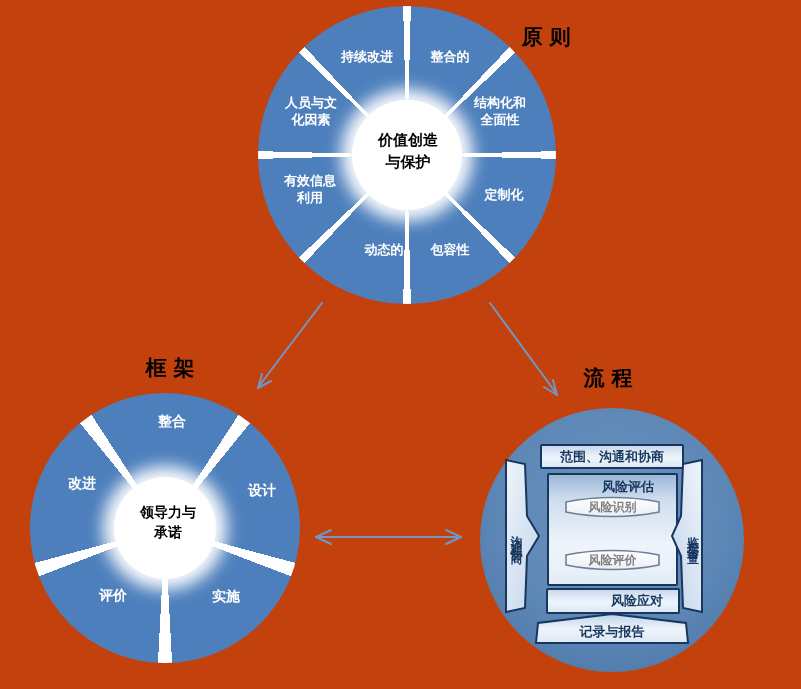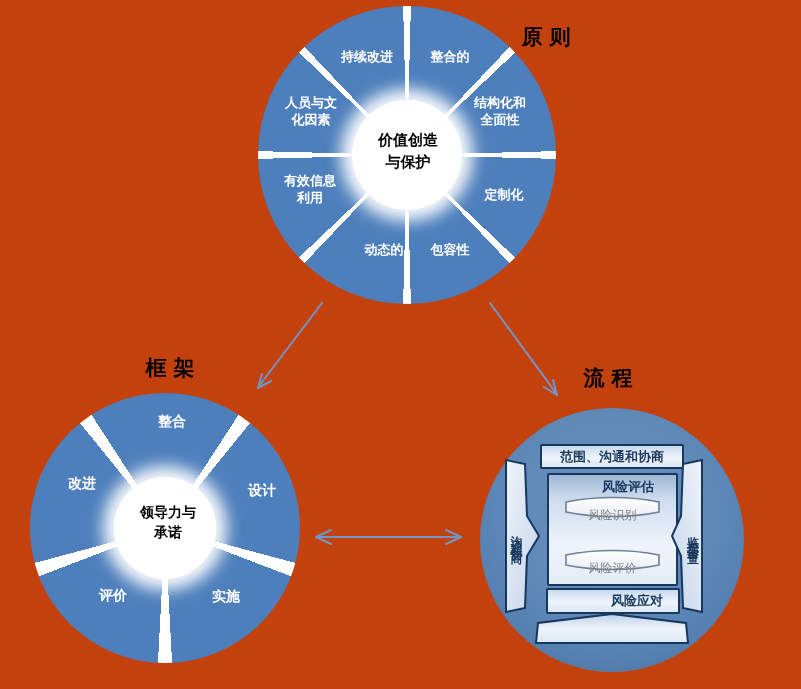--- a/index.html
+++ b/index.html
@@ -41,22 +41,22 @@
           background:linear-gradient(180deg,#c9d9ec 0%,#eef4fb 55%,#dce8f5 100%);
           box-sizing:border-box;white-space:nowrap;}
   .pc-scope{left:60px;top:36px;width:144px;height:25px;}
   .pc-treat{left:66px;top:180px;width:134px;height:26px;padding-left:48px;}
   .pc-main{position:absolute;left:67px;top:65px;width:131px;height:113px;box-sizing:border-box;
            border:2px solid #17375e;border-radius:2px;
            background:linear-gradient(180deg,#9db7d6 0%,#cdddee 22%,#eff4fb 65%,#e3edf7 100%);}
   .pc-main-title{text-align:center;font-weight:bold;color:#17375e;font-size:13px;padding-top:3px;padding-left:31px;}
   .ribbon{position:absolute;left:14px;width:99px;height:24px;}
   .ribbon svg{position:absolute;left:0;top:0;}
-  .ribbon-text{position:absolute;left:0;top:8px;width:99px;height:24px;display:flex;align-items:center;
-               justify-content:center;color:#7f7f7f;font-weight:normal;font-size:12px;white-space:nowrap;}
+  .ribbon-text{position:absolute;left:0;top:0;width:99px;height:24px;display:flex;align-items:center;
+               justify-content:center;color:#7f7f7f;font-weight:bold;font-size:12px;white-space:nowrap;}
   .rib1{top:20px;} .rib2{top:46px;} .rib3{top:73px;}
   .pent{position:absolute;}
   .rail-text{position:absolute;display:flex;align-items:center;justify-content:center;
              font-weight:bold;font-size:12px;color:#17375e;}
   .rail-text span{writing-mode:vertical-rl;letter-spacing:4px;}
   .rail-left{left:23px;top:55px;width:26px;height:146px;}
   .rail-right{left:199px;top:55px;width:27px;height:146px;}
   .banner-text{position:absolute;left:53px;top:212px;width:158px;height:24px;display:flex;
                align-items:center;justify-content:center;font-weight:bold;font-size:13px;color:#17375e;}
 
@@ -169,20 +169,21 @@
     <svg class="pent" style="left:53px;top:204px;" width="158" height="34" viewBox="0 0 158 34">
       <defs>
           <linearGradient id="bg1" x1="0" y1="0" x2="0" y2="1">
         <stop offset="0" stop-color="#bcd0e7"></stop>
             <stop offset="0.5" stop-color="#eef4fb"></stop>
             <stop offset="1" stop-color="#dce8f5"></stop>
       </linearGradient>
         </defs>
       <polygon points="3,31 5,11 79,2 153,11 155,31" fill="url(#bg1)" stroke="#17375e" stroke-width="2"></polygon>
     </svg>
+    <div class="banner-text">记录与报告</div>
 
     <svg class="pent" style="left:23px;top:48px;" width="38" height="160" viewBox="0 0 38 160">
       <defs>
           <linearGradient id="pg1" x1="0" y1="0" x2="1" y2="1">
         <stop offset="0" stop-color="#eef4fb"></stop>
             <stop offset="1" stop-color="#c3d5ea"></stop>
       </linearGradient>
         </defs>
       <polygon points="3,4 22,8 24,60 36,80 24,100 22,152 3,156" fill="url(#pg1)" stroke="#17375e" stroke-width="2"></polygon>
     </svg>

